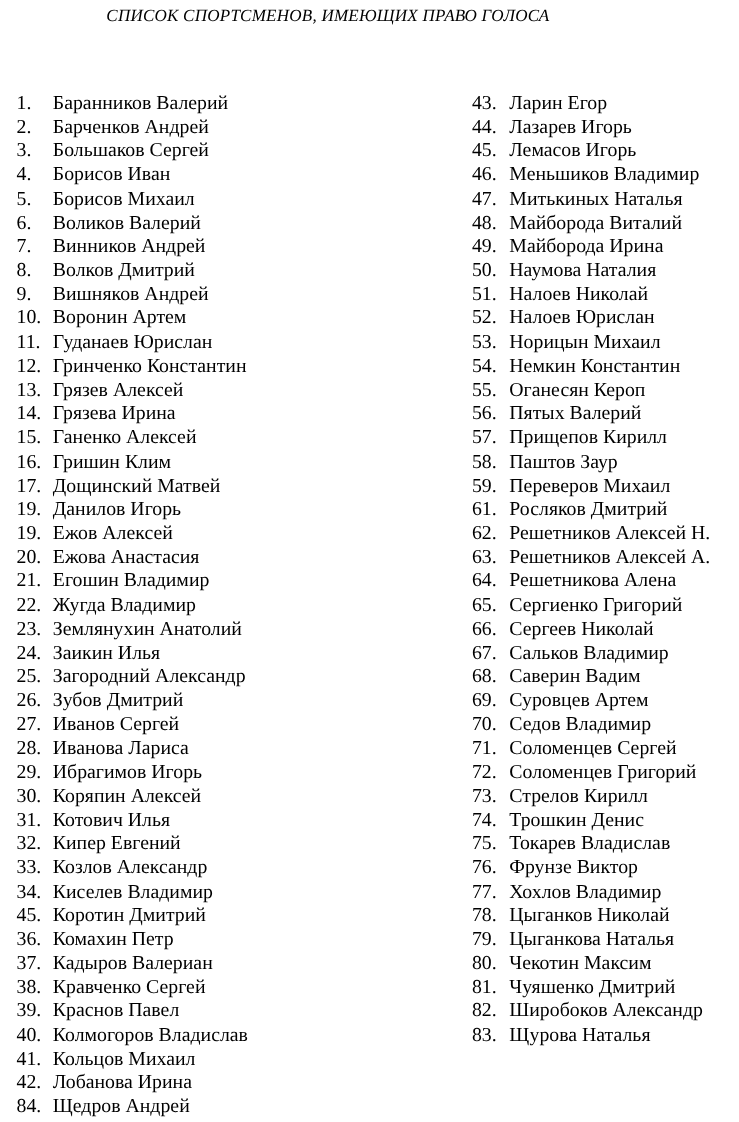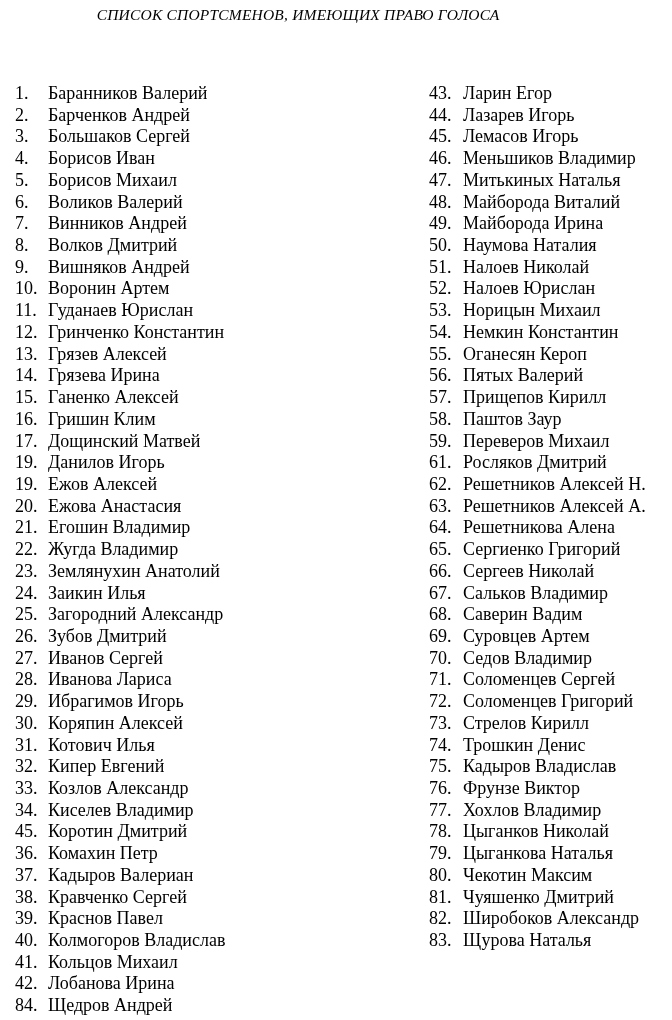--- a/index.html
+++ b/index.html
@@ -122,21 +122,21 @@
     <div class="row"><span class="num">65.</span><span class="name">Сергиенко Григорий</span></div>
     <div class="row"><span class="num">66.</span><span class="name">Сергеев Николай</span></div>
     <div class="row"><span class="num">67.</span><span class="name">Сальков Владимир</span></div>
     <div class="row"><span class="num">68.</span><span class="name">Саверин Вадим</span></div>
     <div class="row"><span class="num">69.</span><span class="name">Суровцев Артем</span></div>
     <div class="row"><span class="num">70.</span><span class="name">Седов Владимир</span></div>
     <div class="row"><span class="num">71.</span><span class="name">Соломенцев Сергей</span></div>
     <div class="row"><span class="num">72.</span><span class="name">Соломенцев Григорий</span></div>
     <div class="row"><span class="num">73.</span><span class="name">Стрелов Кирилл</span></div>
     <div class="row"><span class="num">74.</span><span class="name">Трошкин Денис</span></div>
-    <div class="row"><span class="num">75.</span><span class="name">Кадыров Владислав</span></div>
+    <div class="row"><span class="num">75.</span><span class="name">Токарев Владислав</span></div>
     <div class="row"><span class="num">76.</span><span class="name">Фрунзе Виктор</span></div>
     <div class="row"><span class="num">77.</span><span class="name">Хохлов Владимир</span></div>
     <div class="row"><span class="num">78.</span><span class="name">Цыганков Николай</span></div>
     <div class="row"><span class="num">79.</span><span class="name">Цыганкова Наталья</span></div>
     <div class="row"><span class="num">80.</span><span class="name">Чекотин Максим</span></div>
     <div class="row"><span class="num">81.</span><span class="name">Чуяшенко Дмитрий</span></div>
     <div class="row"><span class="num">82.</span><span class="name">Широбоков Александр</span></div>
     <div class="row"><span class="num">83.</span><span class="name">Щурова Наталья</span></div>
   </div>
 

